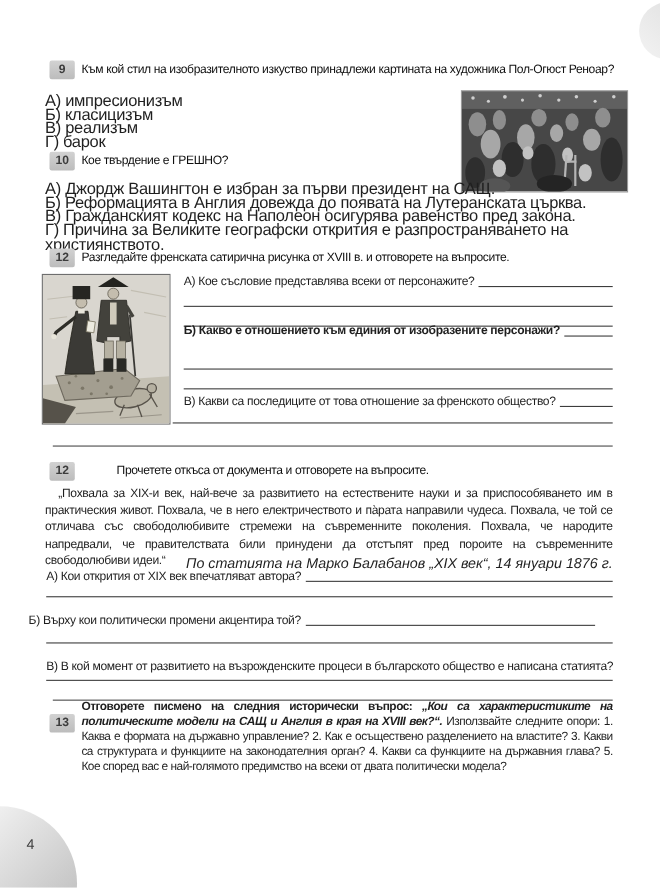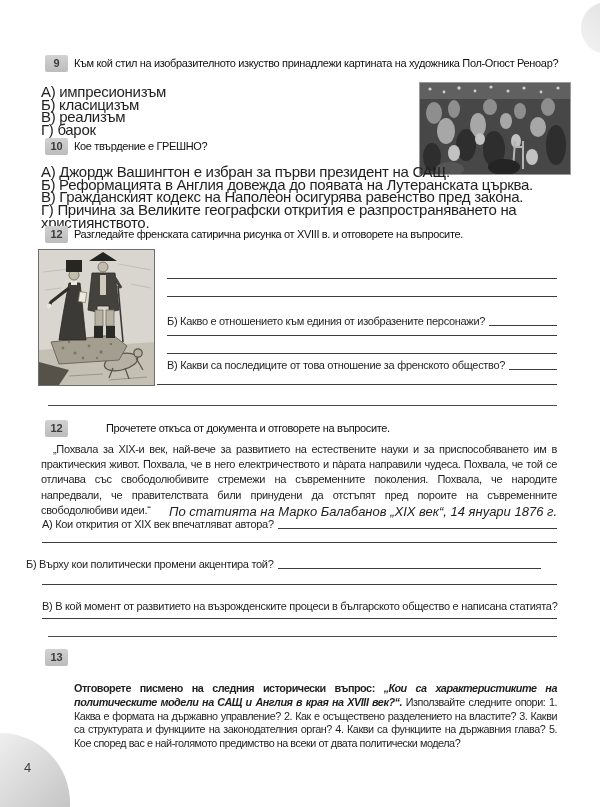--- a/index.html
+++ b/index.html
@@ -183,24 +183,28 @@
         <rect x="56" y="60" width="8" height="16" fill="#b6b1a2" stroke="#6a655a" stroke-width="0.7"></rect>
         <rect x="67" y="60" width="8" height="16" fill="#b6b1a2" stroke="#6a655a" stroke-width="0.7"></rect>
         <rect x="55" y="76" width="9" height="12" fill="#2a2a26"></rect>
         <rect x="67" y="76" width="9" height="12" fill="#2a2a26"></rect>
         <line x1="79" y1="36" x2="84" y2="92" stroke="#3a3935" stroke-width="1.6"></line>
         <path d="M76,28 L82,38" stroke="#43423c" stroke-width="3" fill="none"></path>
       </g>
     </svg>
   </div>
 
+  <div class="subq" style="left:167px;top:250px;width:390px;">
+    <span>А) Кое съсловие представлява всеки от персонажите?</span>
+      <span class="fill"></span>
+  </div>
   <div class="ansline" style="left:167px;top:278px;width:390px;"></div>
   <div class="ansline" style="left:167px;top:296px;width:390px;"></div>
 
-  <div class="subq" style="left:167px;top:315px;width:390px;">
+  <div class="subq" style="left:167px;top:295px;width:390px;font-weight:bold;">
     <span>Б) Какво е отношението към единия от изобразените персонажи?</span>
       <span class="fill"></span>
   </div>
   <div class="ansline" style="left:167px;top:335px;width:390px;"></div>
   <div class="ansline" style="left:167px;top:353px;width:390px;"></div>
 
   <div class="subq" style="left:167px;top:359px;width:390px;">
     <span>В) Какви са последиците от това отношение за френското общество?</span>
       <span class="fill"></span>
   </div>
@@ -227,17 +231,17 @@
   <div class="ansline" style="left:42px;top:584px;width:515px;"></div>
 
   <div class="subq" style="left:42px;top:600px;width:515px;text-align:right;">
     <span>В) В кой момент от развитието на възрожденските процеси в българското общество е написана статията?</span>
   </div>
   <div class="ansline" style="left:42px;top:618px;width:515px;"></div>
 
   <div class="sep" style="left:48px;top:636px;width:509px;"></div>
 
   <div class="qnum" style="left:45px;top:649px;">13</div>
-  <div class="q13text" style="left:74px;top:682px;width:483px;">
+  <div class="q13text" style="left:74px;top:636px;width:483px;">
     <span class="b">Отговорете писмено на следния исторически въпрос: </span><span class="bi">„Кои са характеристиките на политическите модели на САЩ и Англия в края на XVIII век?“.</span><span> Използвайте следните опори: 1. Каква е формата на държавно управление? 2. Как е осъществено разделението на властите? 3. Какви са структурата и функциите на законодателния орган? 4. Какви са функциите на държавния глава? 5. Кое според вас е най-голямото предимство на всеки от двата политически модела?</span>
   </div>
 
 </div>
 
 </body></html>

